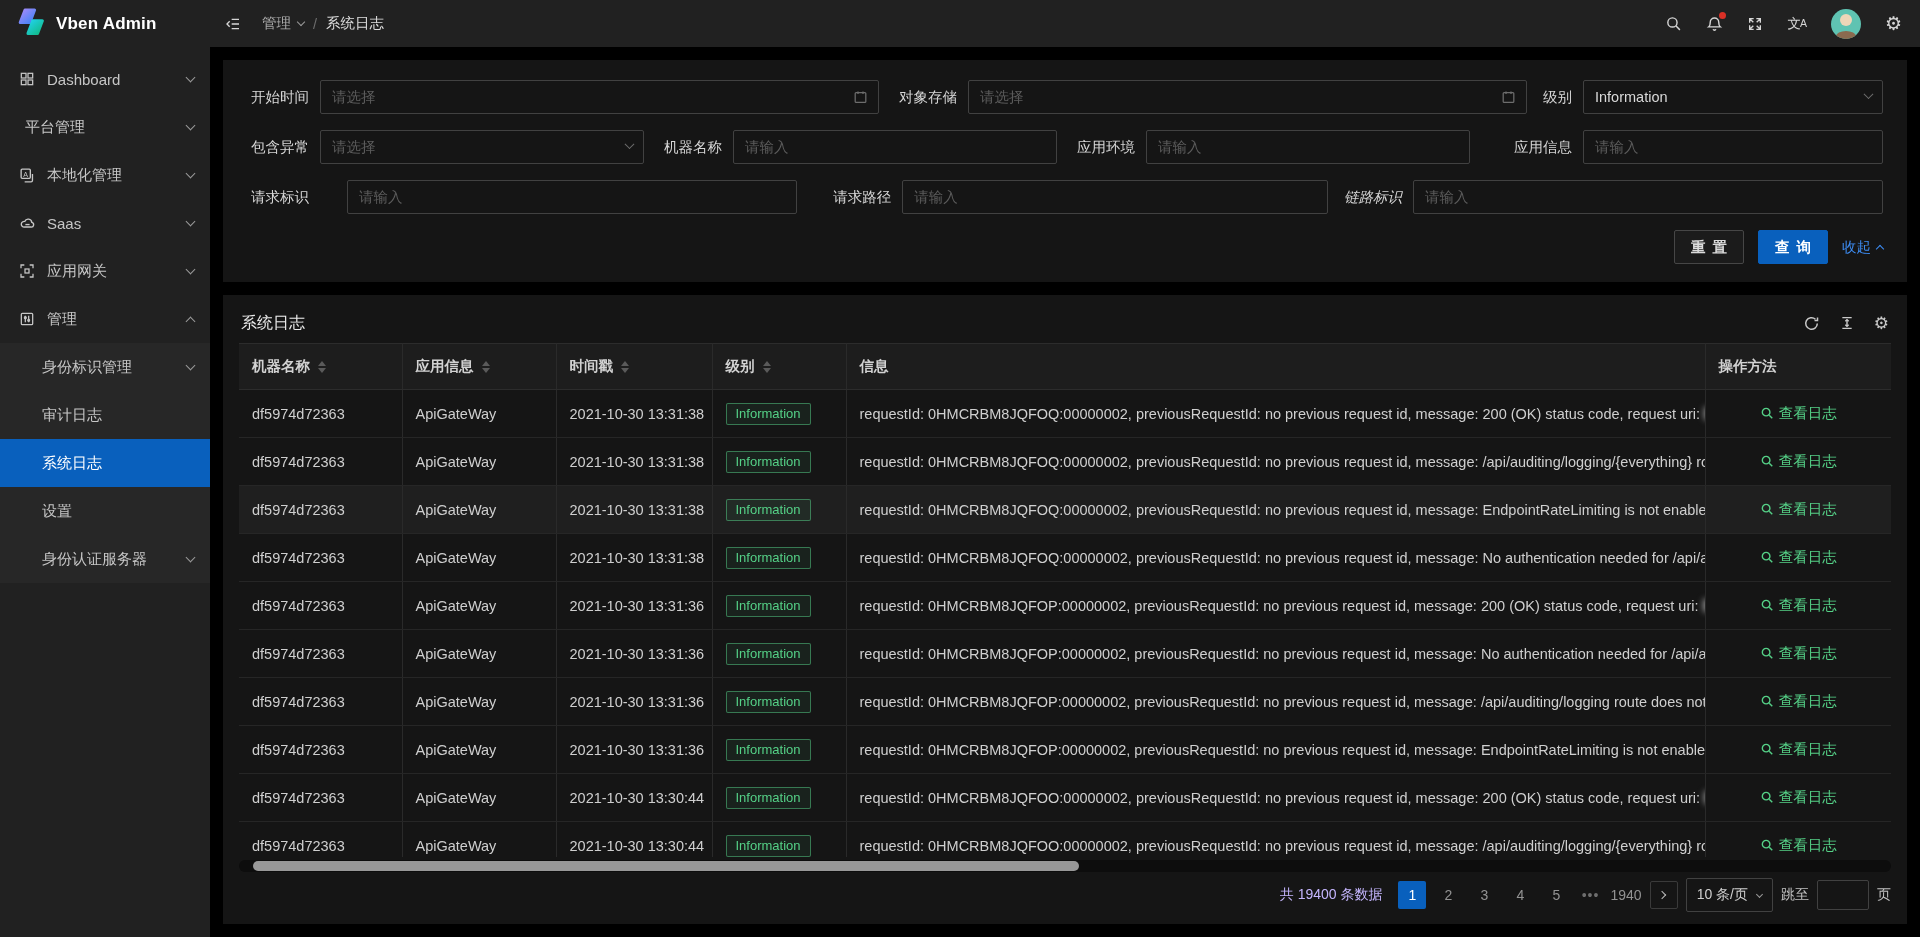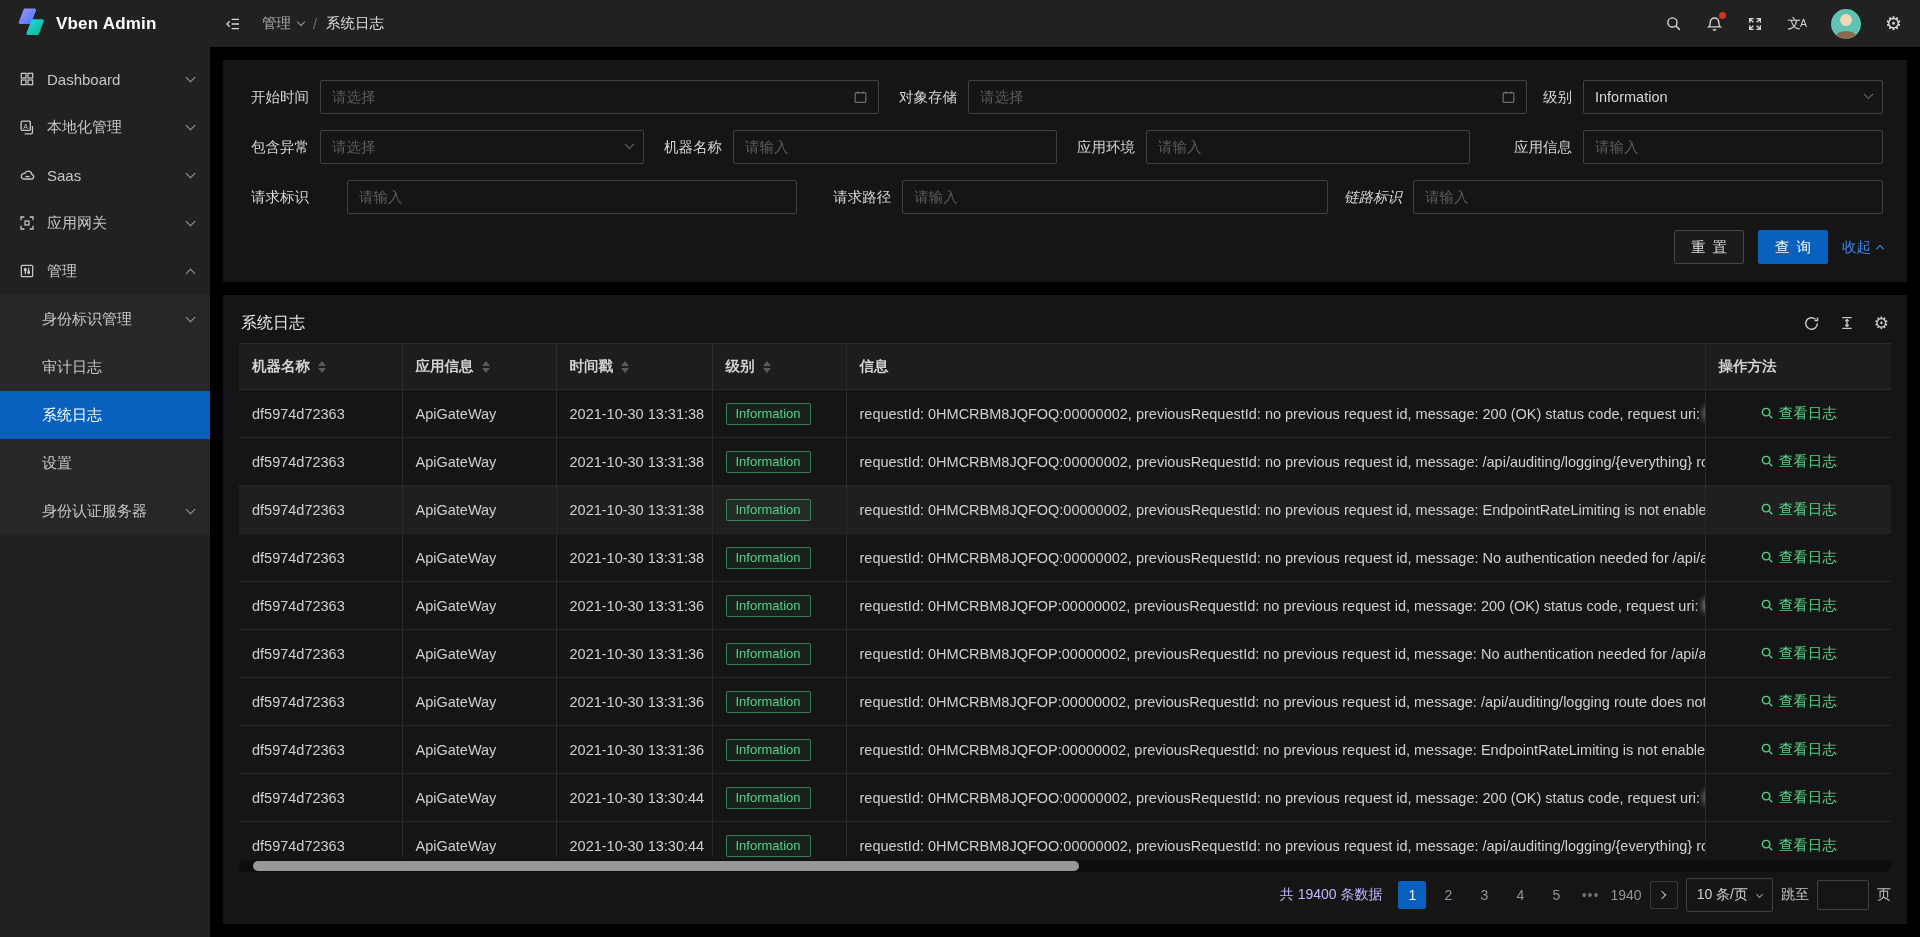--- a/index.html
+++ b/index.html
@@ -73,21 +73,21 @@
   .f-level .fctrl { flex:none; width:300px; }
   .f-q { width:397px; } .f-q .flabel { width:62px; }
   .f-last { flex:1; } .f-last .flabel { flex:1; }
   .f-last .fctrl { flex:none; width:300px; }
   .f-r3a { width:557px;gap:27px; } .f-r3a .flabel { width:62px; }
   .f-r3b { width:505px; } .f-r3b .flabel { width:62px; }
   .f-r3c { flex:1; } .f-r3c .flabel { width:74px; margin-left:auto;font-style:italic; }
   .f-r3c .fctrl { flex:none; width:470px; }
   .factions { display:flex; justify-content:flex-end; align-items:center; gap:14px; margin:4px 0 8px; }
   .btn { height:34px; border-radius:2px; font-size:14.5px; display:flex; align-items:center;
-         cursor:pointer; letter-spacing:7px; padding:0 9px 0 16px; }
+         cursor:pointer; letter-spacing:7px; padding:0 9px 0 16px;font-weight:bold; }
   .btn-reset { background:#1b1b1b; border:1px solid #464646; color:#dcdcdc; }
   .btn-query { background:#0960bd; border:1px solid #0960bd; color:#fff; }
   .collapse-link { color:#3d8df5; font-size:14.5px; display:flex; align-items:center; gap:6px; cursor:pointer; }
   .collapse-link .chev { color:#3d8df5; width:6px; height:6px; }
 
   
   .table-card { flex:1; padding:8px 16px 6px; display:flex; flex-direction:column; min-height:0; }
   .card-head { height:40px; flex:none; display:flex; align-items:center; justify-content:space-between; padding:0 2px; }
   .tc-title { color:#eaeaea; font-size:16px; }
   .toolbar { display:flex; align-items:center; gap:19px; color:#c9c9c9; }
@@ -165,20 +165,25 @@
         <div class="mi">
     <span class="mi-icon">
             <svg width="16" height="16" viewBox="0 0 24 24" fill="none" stroke="#c6c6c6" stroke-width="1.9">
               <rect x="3.5" y="3.5" width="7" height="7"></rect>
               <rect x="13.5" y="3.5" width="7" height="7"></rect>
               <rect x="3.5" y="13.5" width="7" height="7"></rect>
               <rect x="13.5" y="13.5" width="7" height="7"></rect>
             </svg>
           </span>
     <span class="mi-label">Dashboard</span>
+    <span class="chev"></span>
+  </div>
+        <div class="mi icon-less">
+
+    <span class="mi-label">平台管理</span>
     <span class="chev"></span>
   </div>
         <div class="mi">
     <span class="mi-icon">
             <svg width="17" height="17" viewBox="0 0 24 24" fill="none" stroke="#c6c6c6" stroke-width="1.9">
               <rect x="3" y="3" width="13" height="13" rx="1.5"></rect>
               <text x="6" y="13.5" font-size="10" fill="#c6c6c6" stroke="none" font-family="inherit">A</text>
               <path d="M19 10v9a2 2 0 0 1-2 2h-9"></path>
             </svg>
           </span>

